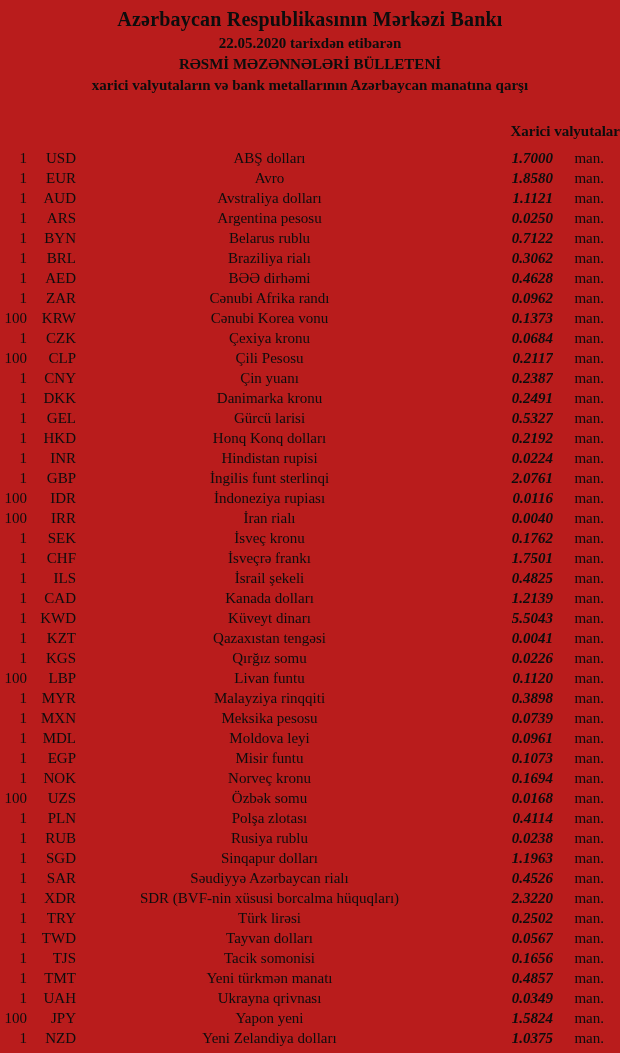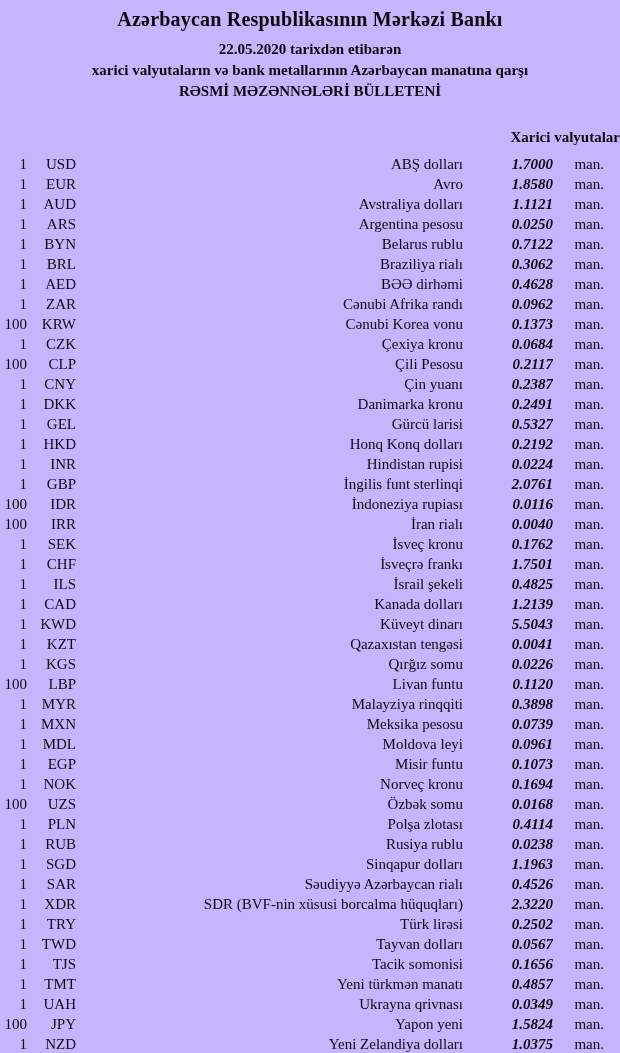--- a/index.html
+++ b/index.html
@@ -4,40 +4,40 @@
 <style>
   html, body {
     margin: 0;
     padding: 0;
     background: #ffffff;
   }
   .page {
     position: relative;
     width: 620px;
     height: 1053px;
-    background: #c4b5fd;
+    background: #b91c1c;
     color: #0d0d0d;
     font-family: "Liberation Serif", "DejaVu Serif", serif;
     overflow: hidden;
   }
   .title {
     margin: 6px 0 0 0;
     font-size: 20px;
     line-height: 26px;
     font-weight: bold;
     text-align: center;
     letter-spacing: 0.2px;
   }
   .hline {
     font-size: 15px;
     line-height: 21px;
     font-weight: bold;
     text-align: center;
   }
-  .hline:first-of-type { margin-top: 7px; }
+  .hline:first-of-type { margin-top: 1px; }
   .section-title {
     margin-top: 25px;
     font-size: 15px;
     line-height: 20px;
     font-weight: bold;
     text-align: right;
   }
   table.rates {
     border-collapse: collapse;
     table-layout: fixed;
@@ -47,33 +47,33 @@
   table.rates td {
     padding: 0;
     font-size: 15px;
     line-height: 20px;
     height: 20px;
     white-space: nowrap;
     overflow: hidden;
   }
   td.c0 { width: 27px; text-align: right; }
   td.c1 { width: 49px; text-align: right; }
-  td.c2 { text-align: right; padding-left: 5px; margin-top: 27px; }
+  td.c2 { text-align: center; padding-left: 5px; margin-top: 27px; }
   td.c3 { width: 90px; text-align: right; font-weight: bold; font-style: italic; margin-top: 20px; }
   td.c4 { width: 51px; text-align: right; padding-left: 12px; }
 </style>
 </head>
 <body>
 
 <div class="page">
   <header>
     <h1 class="title">Azərbaycan Respublikasının Mərkəzi Bankı</h1>
     <div class="hline">22.05.2020 tarixdən etibarən</div>
+    <div class="hline">RƏSMİ MƏZƏNNƏLƏRİ BÜLLETENİ</div>
     <div class="hline">xarici valyutaların və bank metallarının Azərbaycan manatına qarşı</div>
-    <div class="hline">RƏSMİ MƏZƏNNƏLƏRİ BÜLLETENİ</div>
   </header>
 
   <div class="section-title">Xarici valyutalar</div>
 
   <table class="rates">
     <tbody>
         <tr>
           <td class="c0">1</td>
           <td class="c1">USD</td>
           <td class="c2">ABŞ dolları</td>

